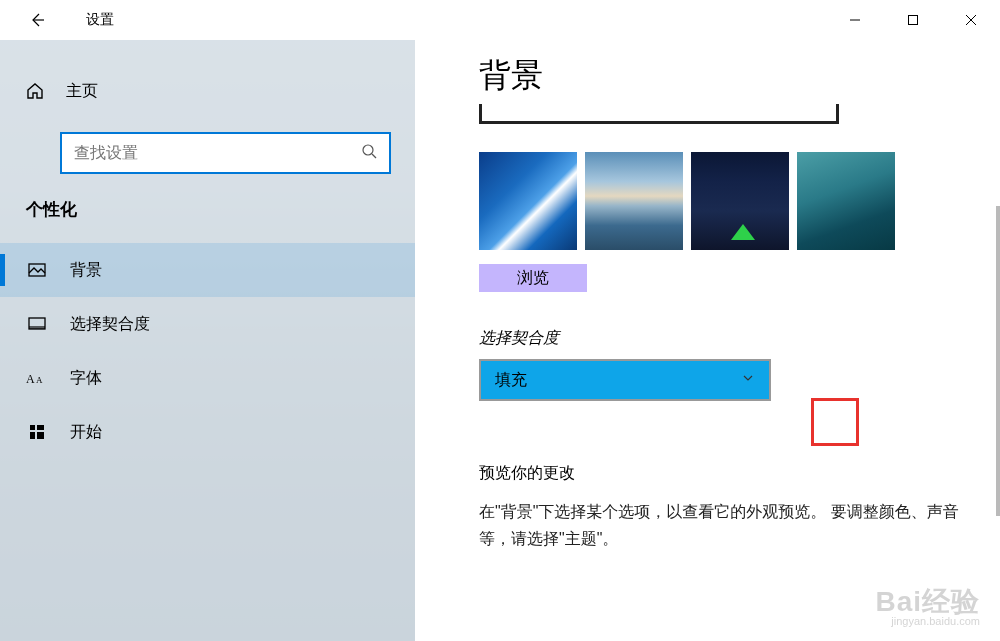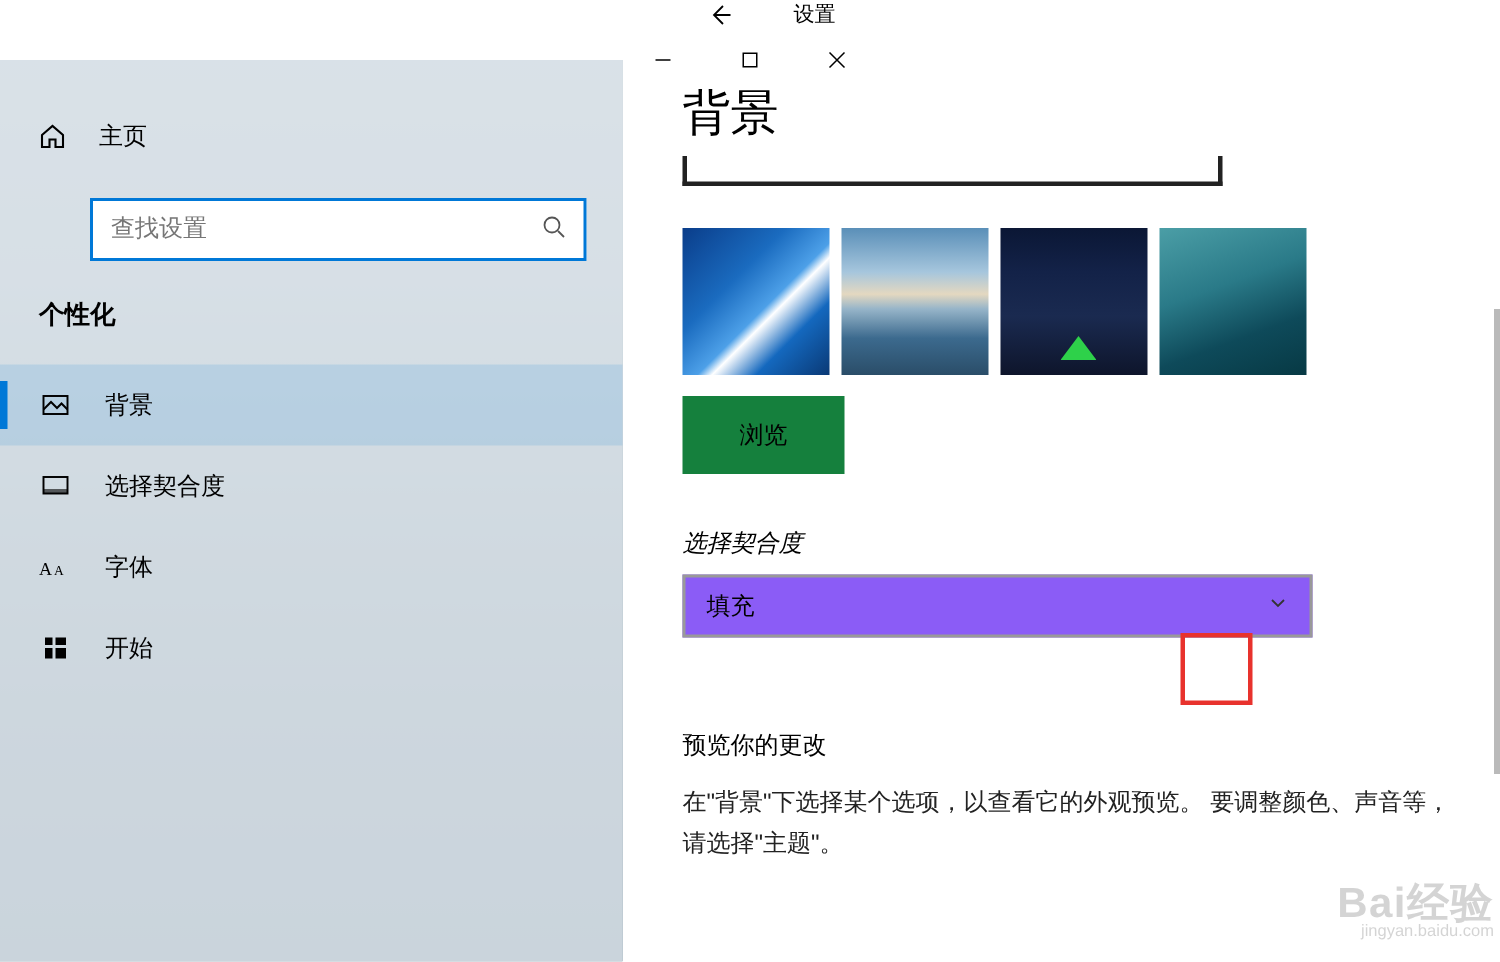--- a/index.html
+++ b/index.html
@@ -9,21 +9,20 @@
       overflow: hidden;
       background: #fff;
       position: relative;
     }
     .titlebar {
       height: 40px;
       display: flex;
       align-items: center;
       background: #fff;
       justify-content: space-between;
-      flex-direction: column;
     }
     .titlebar-left {
       display: flex; align-items: center;
       padding-left: 26px;
     }
     .back-arrow {
       width: 20px; height: 20px;
       display: flex; align-items: center; justify-content: center;
     }
     .window-title {
@@ -35,20 +34,21 @@
       display: flex;
     }
     .win-ctrl {
       width: 58px; height: 40px;
       display: flex; align-items: center; justify-content: center;
       color: #000;
     }
     .main {
       display: flex;
       height: calc(641px - 40px);
+      gap: 24px;
     }
     .sidebar {
       width: 415px;
       background: linear-gradient(180deg, #9db2bf 0%, #8ea7b5 25%, #6d8b9b 50%, #58778a 75%, #496b80 100%);
       position: relative;
       padding-top: 30px;
     }
     .sidebar::before {
       content: "";
       position: absolute;
@@ -151,37 +151,37 @@
     .thumb {
       width: 98px; height: 98px;
       background: #333;
     }
     .thumb.t1 { background: linear-gradient(135deg, #0a3d8a 0%, #1a6bbf 35%, #4da0e8 55%, #ffffff 60%, #1468be 75%, #0a3975 100%); }
     .thumb.t2 { background: linear-gradient(180deg, #5a8fb8 0%, #a6c6dd 30%, #e4d8c0 45%, #97b5c9 55%, #3c6a8e 75%, #2a4d68 100%); }
     .thumb.t3 { background: linear-gradient(180deg, #0b1735 0%, #132248 30%, #1a2a50 60%, #0e152b 100%); position: relative; }
     .thumb.t3::after { content: ""; position: absolute; bottom: 10px; left: 40px; width: 24px; height: 16px; background: #2ed14a; clip-path: polygon(0 100%, 50% 0, 100% 100%); }
     .thumb.t4 { background: linear-gradient(160deg, #4b9ea6 0%, #2a7a88 40%, #0e4a5a 70%, #073944 100%); }
     .browse-btn {
-      width: 108px; height: 52px;
-      background: #15803d;
+      width: 108px; height: 28px;
+      background: #c4b5fd;
       border: none;
       font-size: 16px;
       font-family: inherit;
       cursor: pointer;
       margin-bottom: 36px;
     }
     .fit-section .section-label { margin-bottom: 10px; font-style: italic; }
     .dropdown {
-      width: 420px;
+      width: 292px;
       height: 42px;
       border: 2px solid #999;
       display: flex; align-items: center; justify-content: space-between;
       padding: 0 14px;
       font-size: 16px;
-      background: #8b5cf6;
+      background: #0ea5e9;
     }
     .dropdown-arrow-box {
       position: absolute;
       margin-left: 332px;
       width: 48px; height: 48px;
       border: 3px solid #e8322d;
       display: flex; align-items: center; justify-content: center;
       pointer-events: none;
       transform: translateY(-3px);
     }
@@ -206,21 +206,21 @@
     .scrollbar-thumb {
       position: absolute;
       right: 0;
       width: 4px;
       height: 310px;
       top: 160px;
       background: #bababa;
     }
     .watermark {
       position: absolute;
-      right: 4px;
+      right: 20px;
       bottom: 14px;
       color: rgba(120,120,120,0.32);
       font-size: 28px;
       font-weight: 600;
       letter-spacing: 1px;
       text-align: right;
       line-height: 1;
       pointer-events: none;
     }
     .watermark small { display: block; font-size: 11px; font-weight: 400; letter-spacing: 0; }

